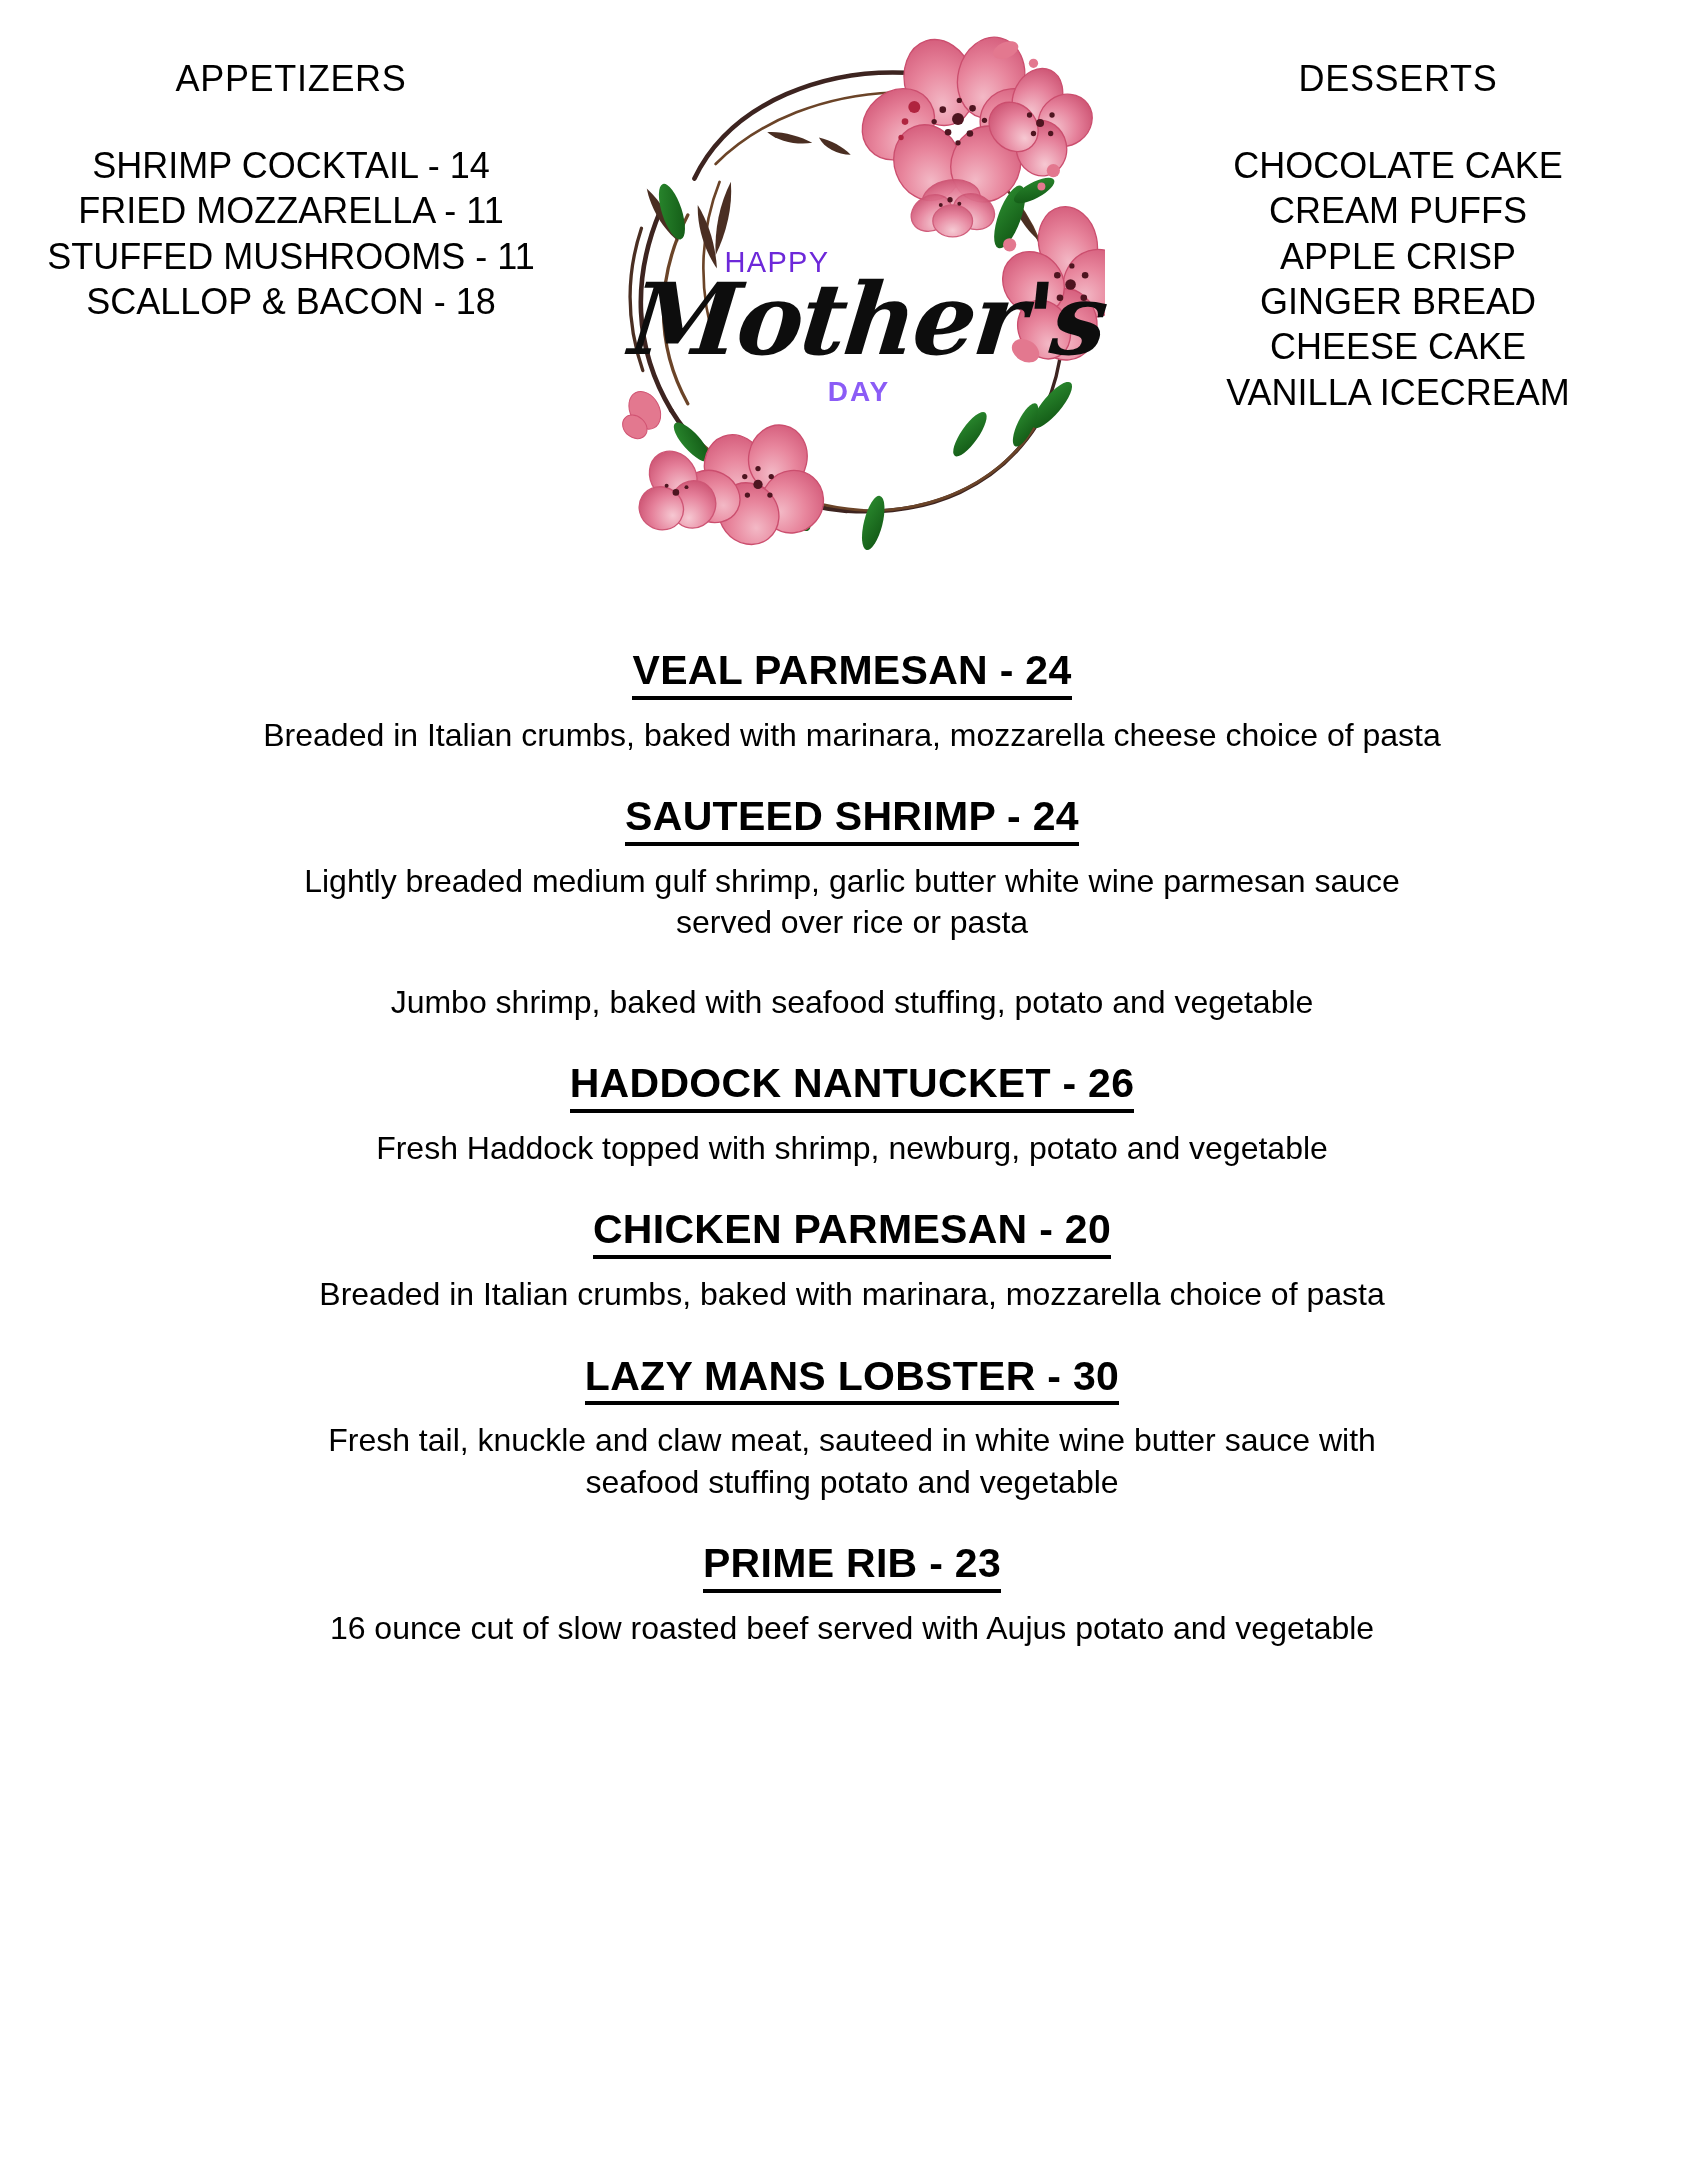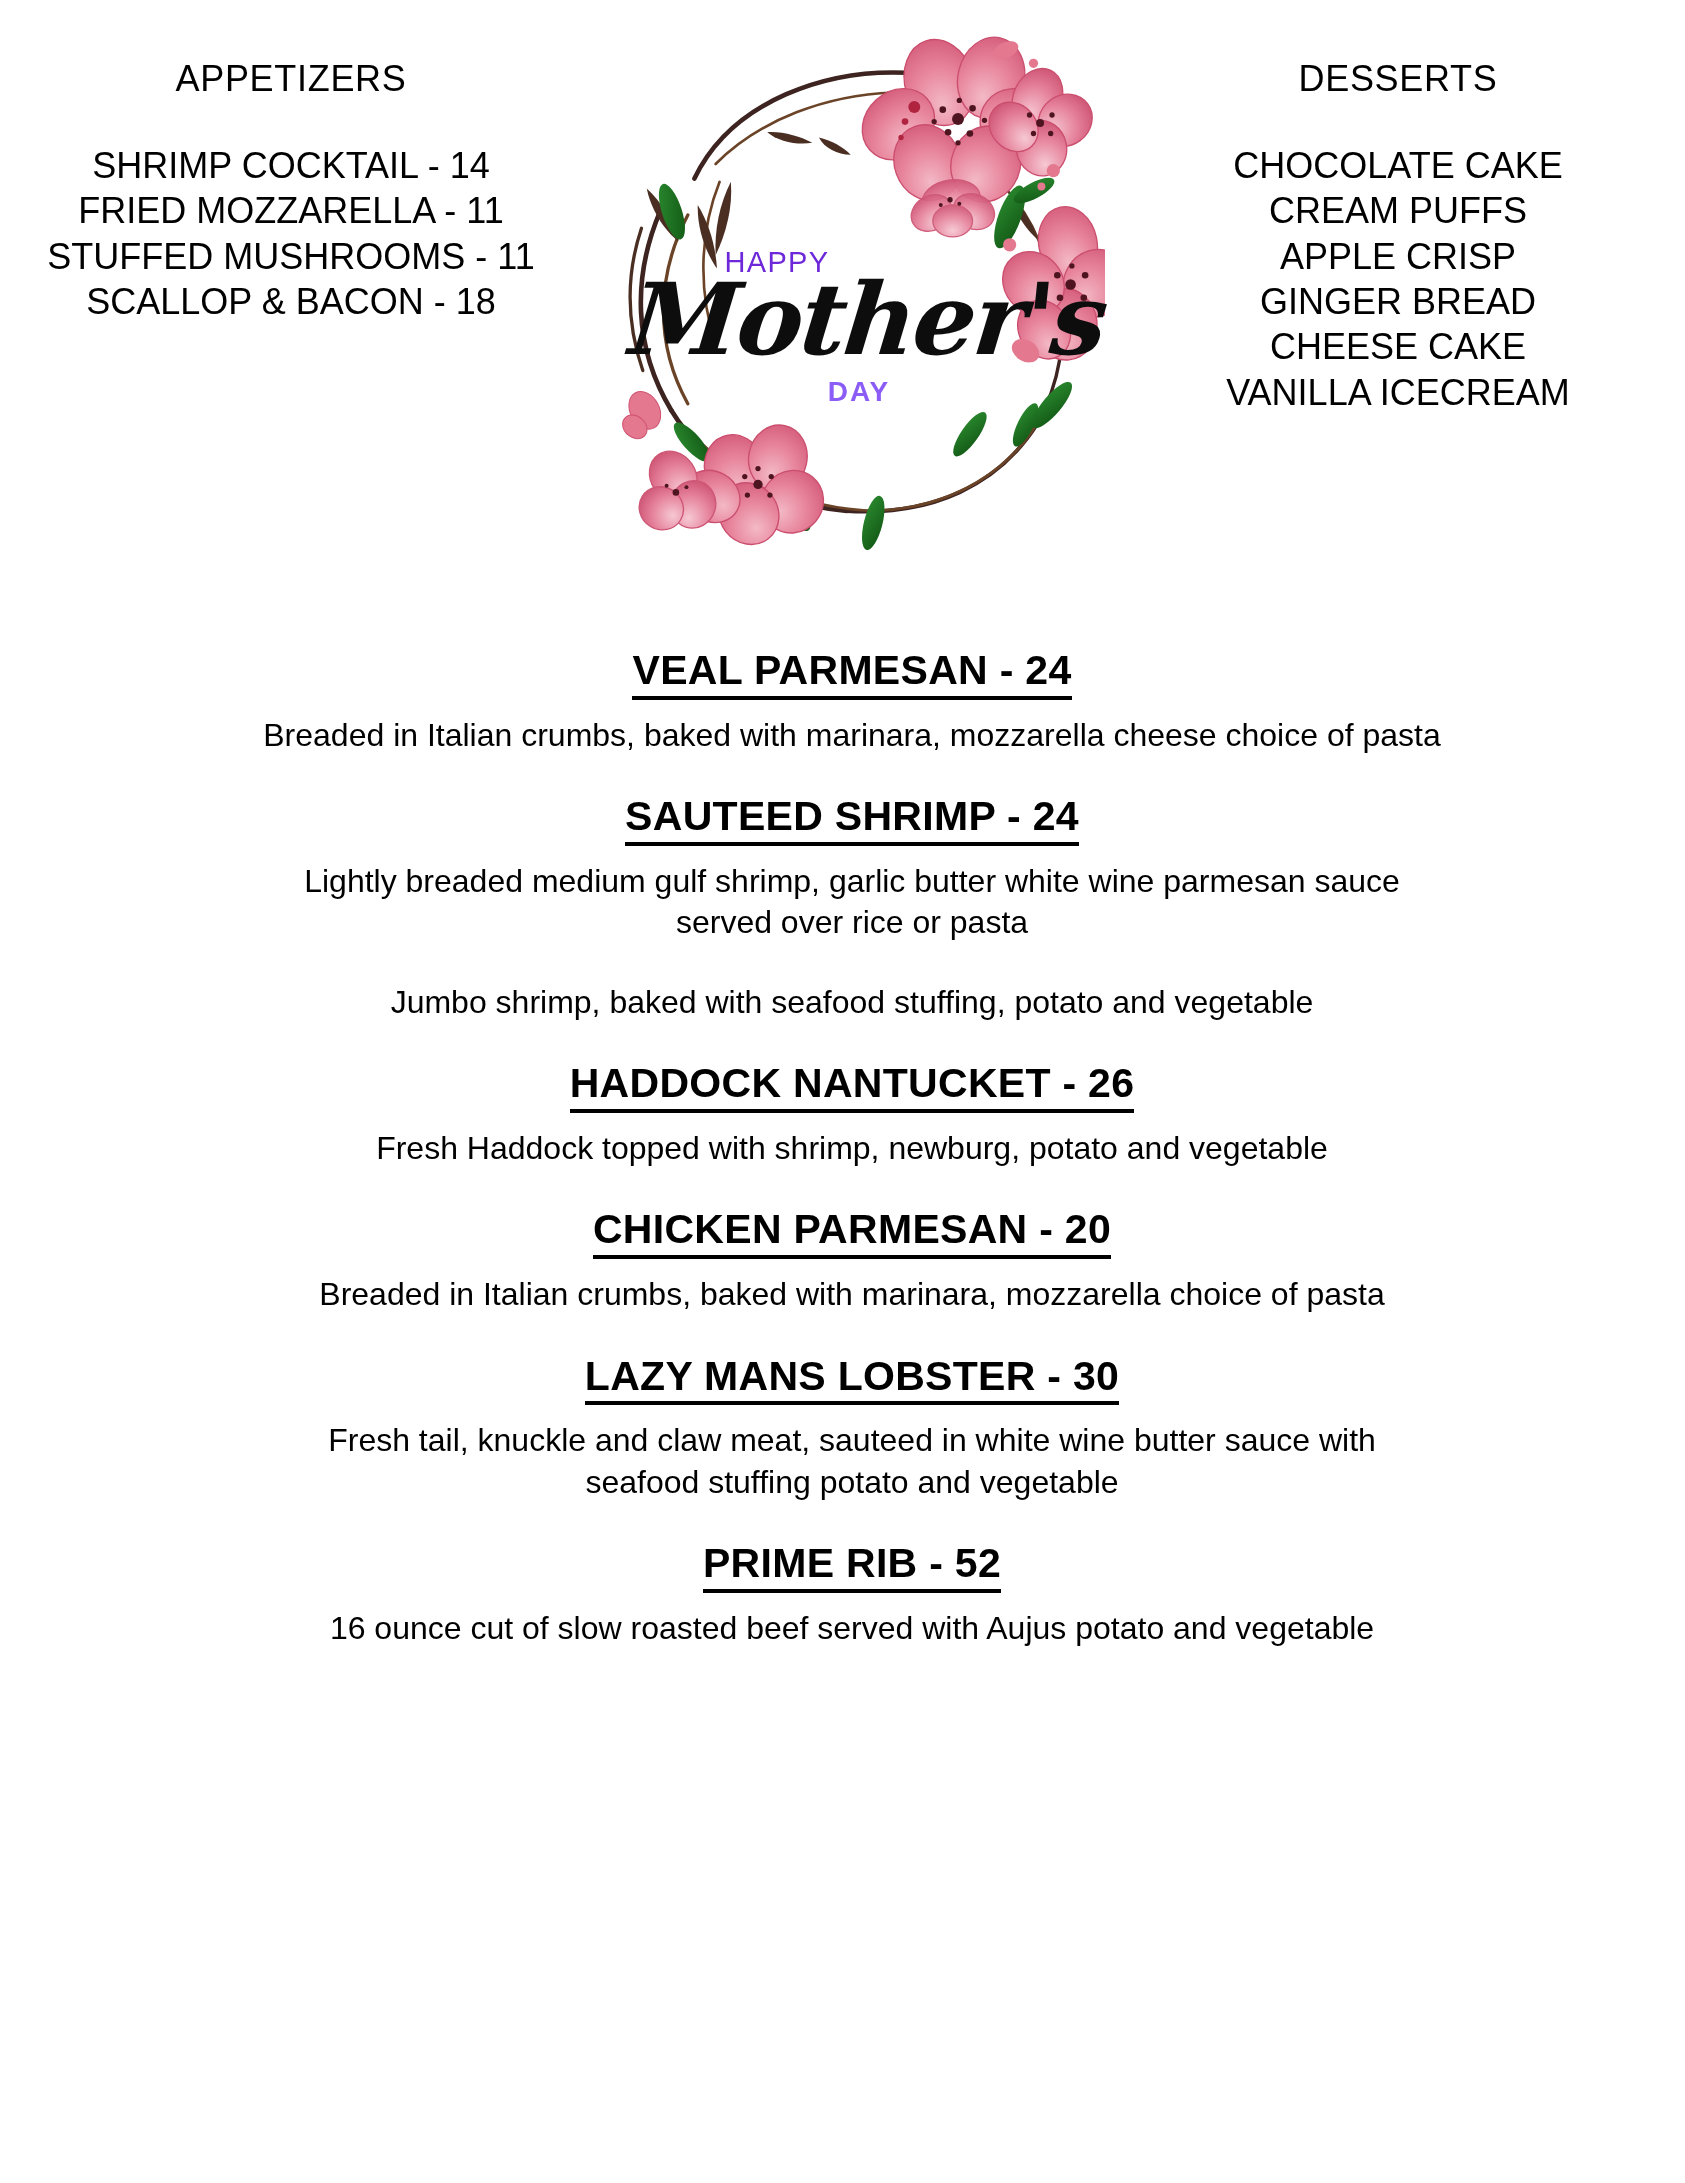--- a/index.html
+++ b/index.html
@@ -362,17 +362,17 @@
     <div class="entree"><div class="entree-title">HADDOCK NANTUCKET - 26</div><div class="entree-desc">
         <div>Fresh Haddock topped with shrimp, newburg, potato and vegetable</div>
       </div></div>
     <div class="entree"><div class="entree-title">CHICKEN PARMESAN - 20</div><div class="entree-desc">
         <div>Breaded in Italian crumbs, baked with marinara, mozzarella choice of pasta</div>
       </div></div>
     <div class="entree"><div class="entree-title">LAZY MANS LOBSTER - 30</div><div class="entree-desc">
         <div>Fresh tail, knuckle and claw meat, sauteed in white wine butter sauce with</div>
         <div>seafood stuffing potato and vegetable</div>
       </div></div>
-    <div class="entree"><div class="entree-title">PRIME RIB - 52</div><div class="entree-desc">
+    <div class="entree"><div class="entree-title">PRIME RIB - 23</div><div class="entree-desc">
         <div>16 ounce cut of slow roasted beef served with Aujus potato and vegetable</div>
       </div></div>
   </div>
 
 
 </body></html>

